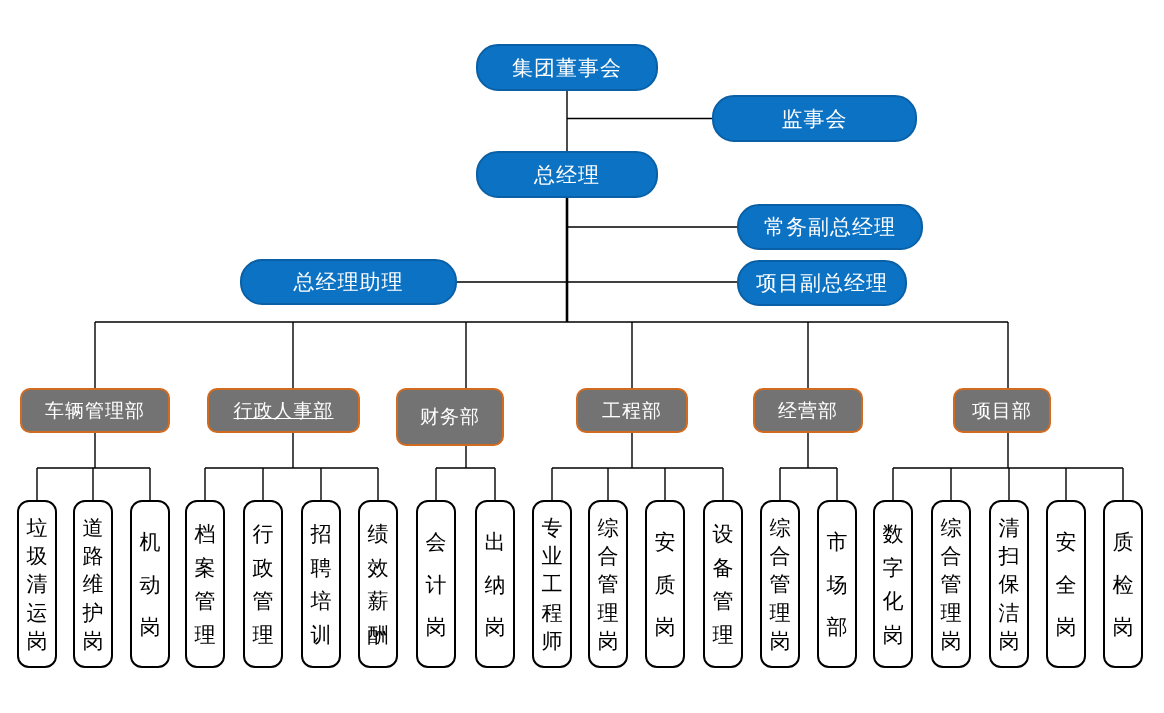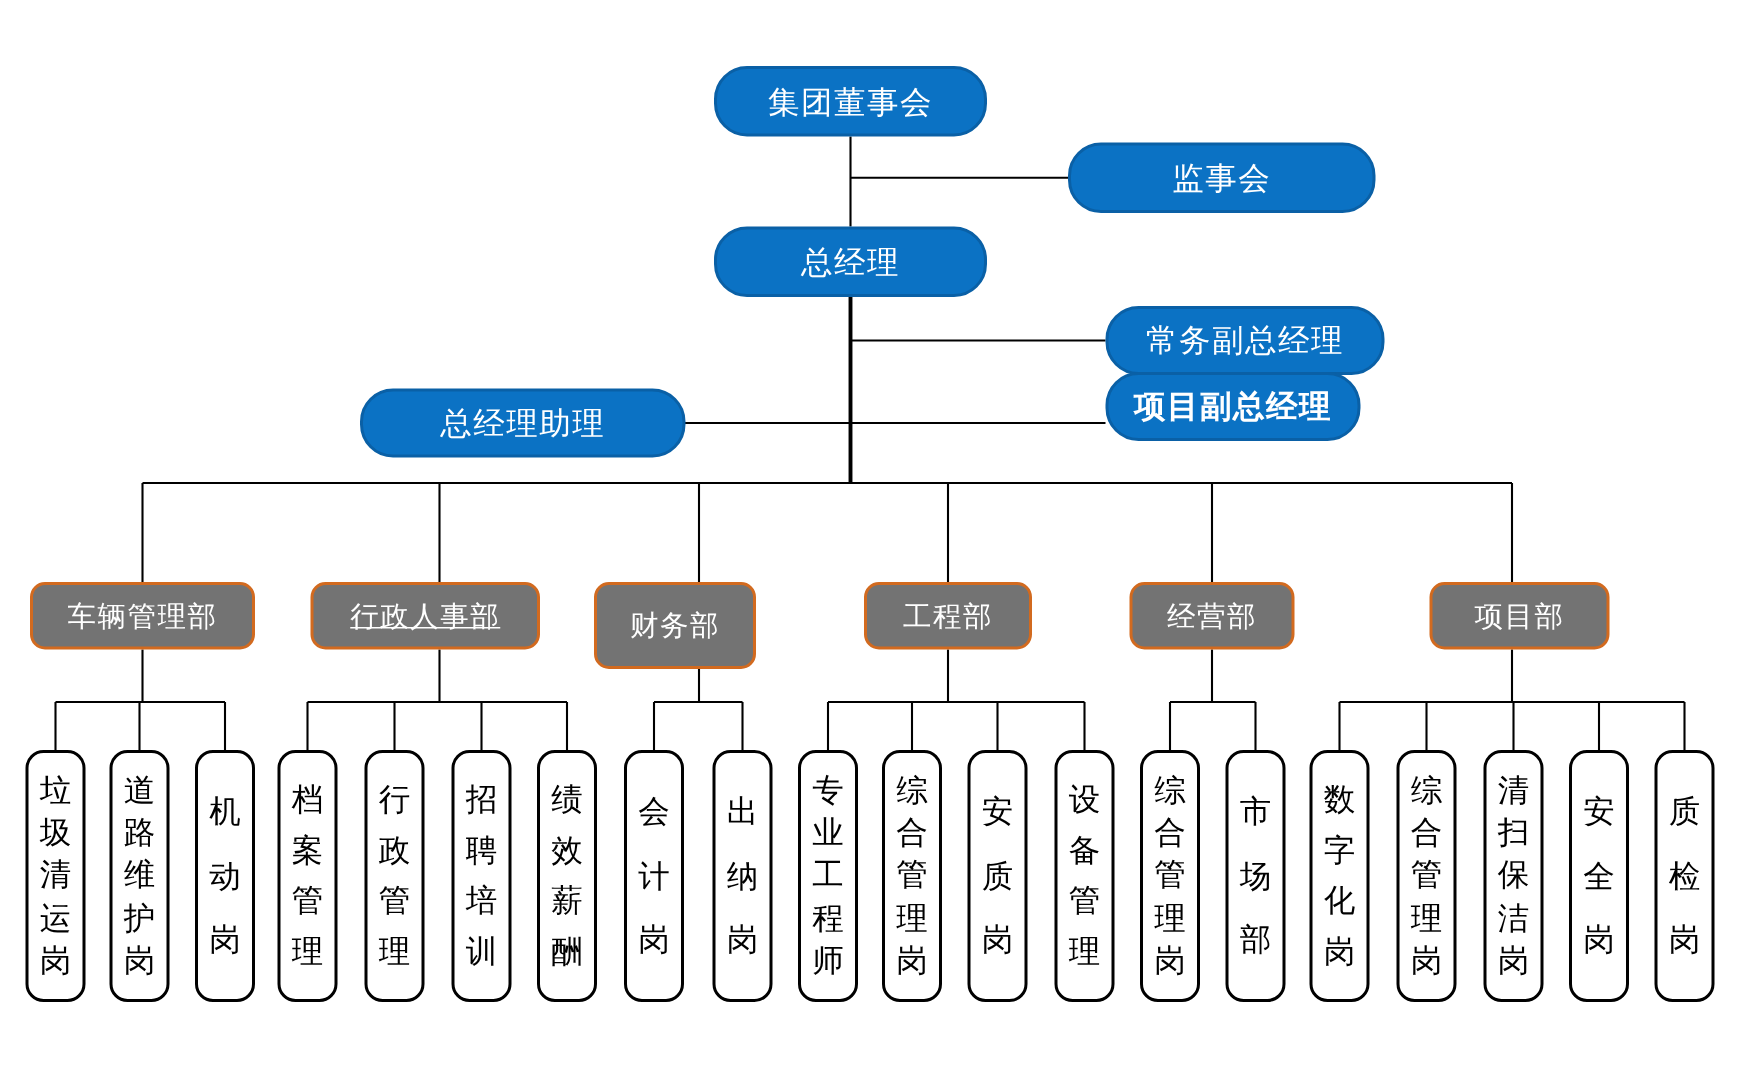--- a/index.html
+++ b/index.html
@@ -97,21 +97,21 @@
       <line x1="1009" y1="468" x2="1009" y2="500" stroke="#000000" stroke-width="1.4"></line>
       <line x1="1066" y1="468" x2="1066" y2="500" stroke="#000000" stroke-width="1.4"></line>
       <line x1="1123" y1="468" x2="1123" y2="500" stroke="#000000" stroke-width="1.4"></line>
     </svg>
   <div id="nodes">
       <div class="node exec" style="left: 476px; top: 44px; width: 182px; height: 47px;">集团董事会</div>
       <div class="node exec" style="left: 712px; top: 95px; width: 205px; height: 47px;">监事会</div>
       <div class="node exec" style="left: 476px; top: 151px; width: 182px; height: 47px;">总经理</div>
       <div class="node exec" style="left: 737px; top: 204px; width: 186px; height: 46px;">常务副总经理</div>
       <div class="node exec" style="left: 240px; top: 259px; width: 217px; height: 46px;">总经理助理</div>
-      <div class="node exec" style="left: 737px; top: 248px; width: 170px; height: 46px; font-weight: bold;">项目副总经理</div>
+      <div class="node exec" style="left: 737px; top: 260px; width: 170px; height: 46px;">项目副总经理</div>
       <div class="node dept" style="left: 20px; top: 388px; width: 150px; height: 45px;">车辆管理部</div>
       <div class="node pos vtext" style="left: 17px; top: 500px; width: 40px; height: 168px;">
         <span>垃</span>
         <span>圾</span>
         <span>清</span>
         <span>运</span>
         <span>岗</span>
       </div>
       <div class="node pos vtext" style="left: 73px; top: 500px; width: 40px; height: 168px;">
         <span>道</span>
@@ -193,21 +193,21 @@
         <span>合</span>
         <span>管</span>
         <span>理</span>
         <span>岗</span>
       </div>
       <div class="node pos vtext" style="left: 817px; top: 500px; width: 40px; height: 168px;">
         <span>市</span>
         <span>场</span>
         <span>部</span>
       </div>
-      <div class="node dept" style="left: 953px; top: 388px; width: 120px; height: 45px;">项目部</div>
+      <div class="node dept" style="left: 953px; top: 388px; width: 98px; height: 45px;">项目部</div>
       <div class="node pos vtext" style="left: 873px; top: 500px; width: 40px; height: 168px;">
         <span>数</span>
         <span>字</span>
         <span>化</span>
         <span>岗</span>
       </div>
       <div class="node pos vtext" style="left: 931px; top: 500px; width: 40px; height: 168px;">
         <span>综</span>
         <span>合</span>
         <span>管</span>

